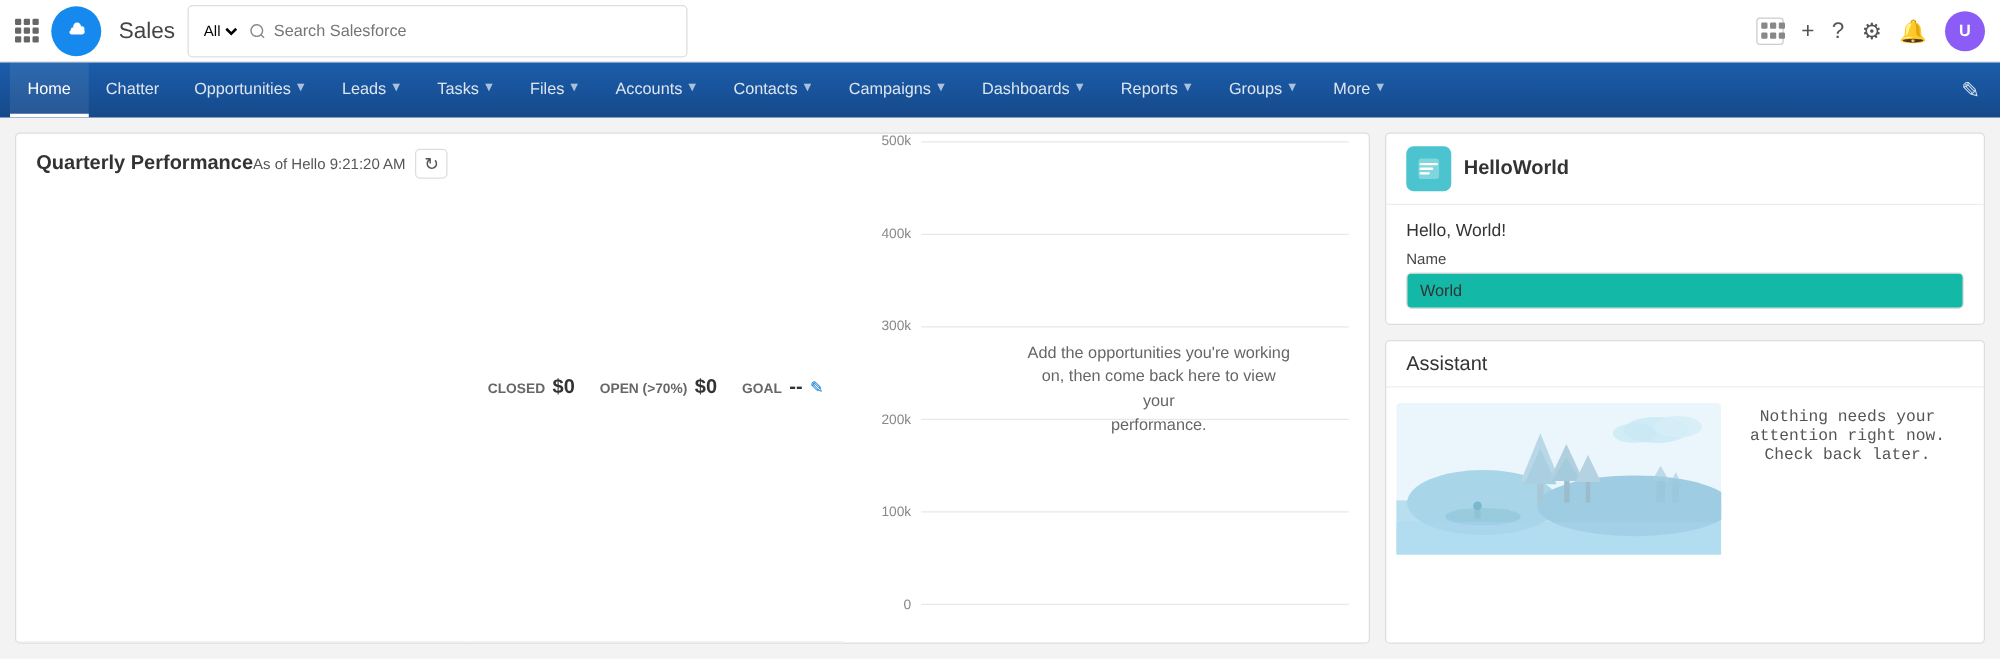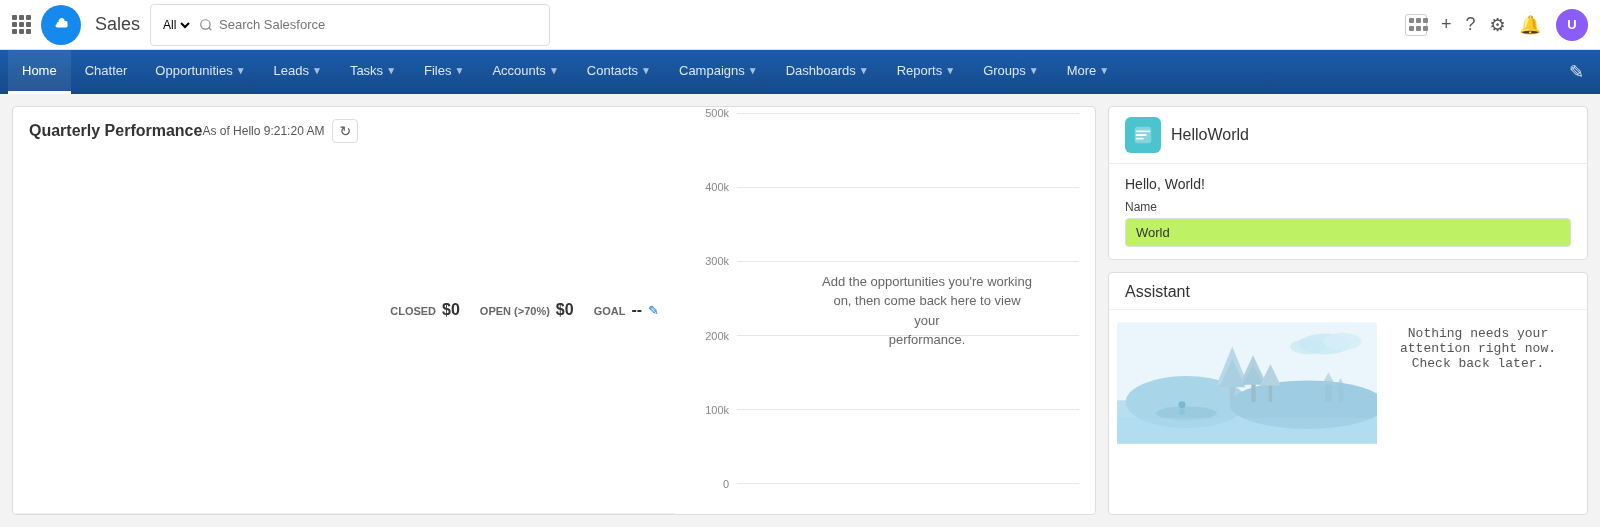--- a/index.html
+++ b/index.html
@@ -175,32 +175,32 @@
       padding: 10px 16px;
       border-bottom: 1px solid #eee;
     }
     .hw-icon {
       width: 36px; height: 36px;
       background: #4bc4cf;
       border-radius: 6px;
       display: flex; align-items: center; justify-content: center;
       color: white; font-size: 18px;
     }
-    .hw-title { font-size: 16px; font-weight: 400; color: #333; }
+    .hw-title { font-size: 16px; font-weight: 700; color: #333; }
     .helloworld-body { padding: 12px 16px; }
     .hw-greeting { font-size: 14px; color: #333; margin-bottom: 8px; font-weight: 500; }
     .hw-label { font-size: 12px; color: #444; margin-bottom: 4px; }
     .hw-input {
       width: 100%;
       border: 1px solid #ddd;
       border-radius: 4px;
       padding: 6px 10px;
       font-size: 13px;
       color: #333;
-      background: #bef264;
+      background: #14b8a6;
     }
 
     
     .assistant-card {
       background: #fff;
       border: 1px solid #ddd;
       border-radius: 4px;
       overflow: hidden;
       flex: 1;
     }

